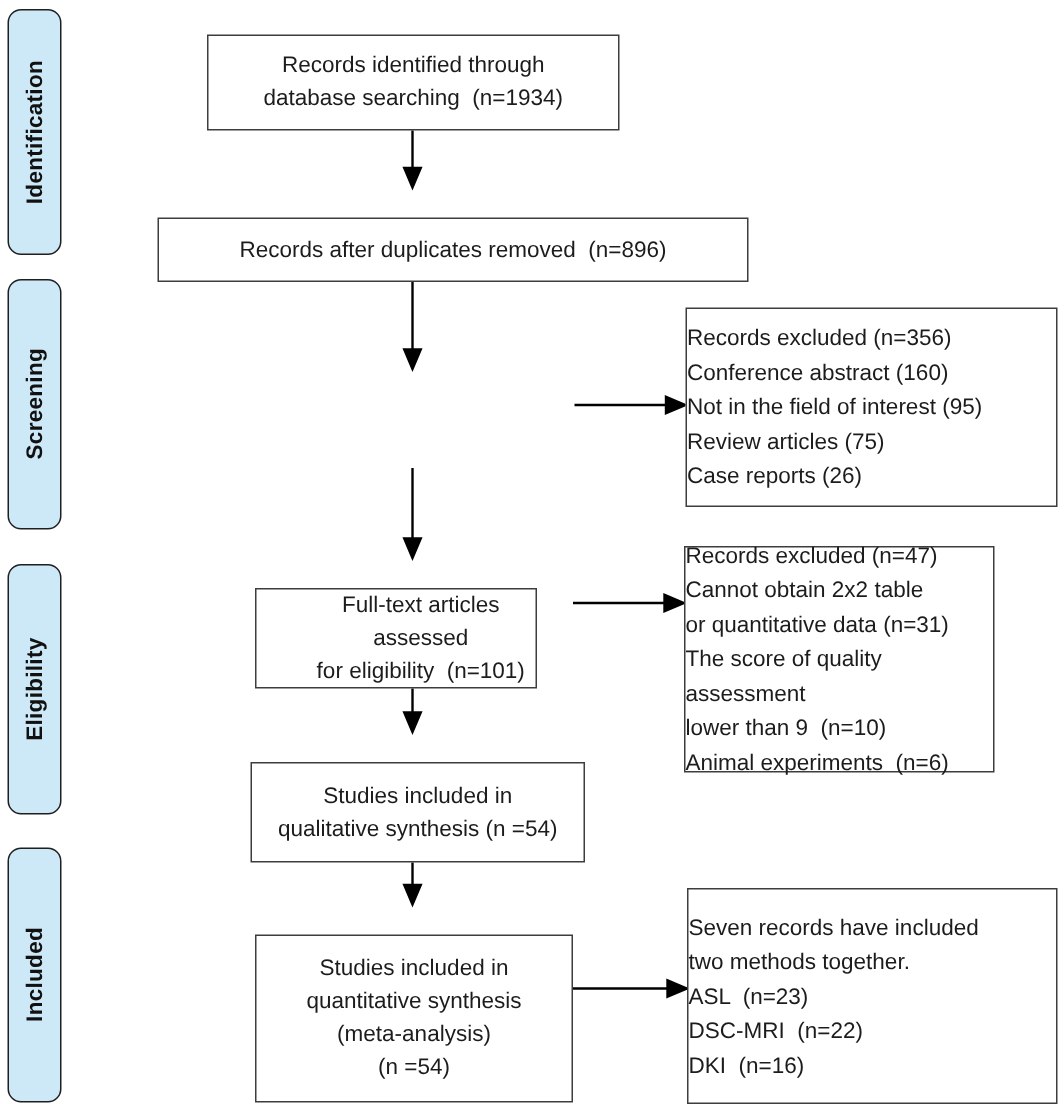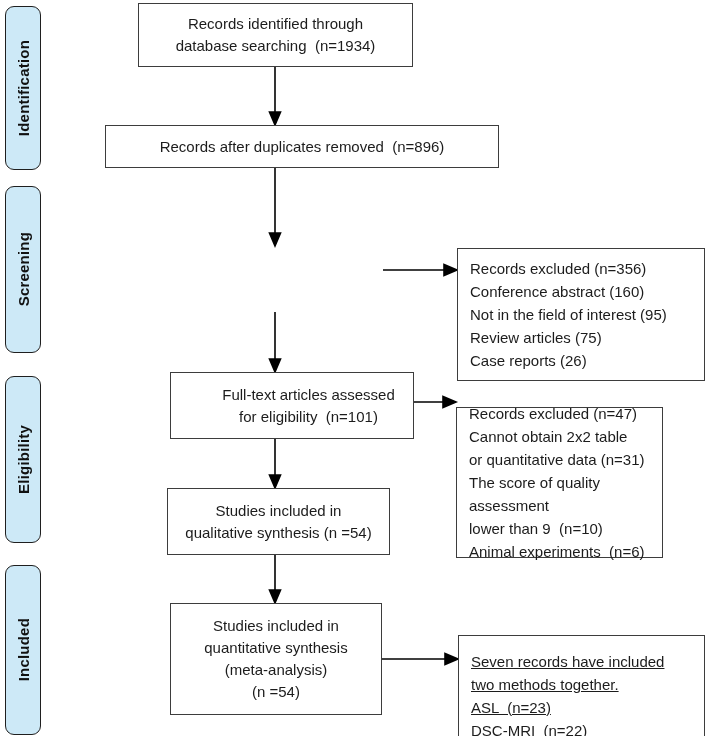--- a/index.html
+++ b/index.html
@@ -52,27 +52,27 @@
     line-height: 22px;
     color: #1c1c1c;
   }
   .box .txt {
     white-space: pre-wrap;
     width: 100%;
   }
   .box.center-text {
     justify-content: flex-start;
     text-align: center;
+    margin-top: 20px;
   }
   .box.left-text {
     justify-content: flex-start;
     text-align: left;
-    padding-left: 12px;
+    padding-left: 0;
     padding-right: 4px;
-    margin-top: 43px;
   }
   .box.left-text .txt { line-height: 23px; }
 </style>
 </head>
 <body>
 
 <div class="canvas">
 
   <svg class="arrows" viewBox="0 0 709 736" xmlns="http://www.w3.org/2000/svg">
     <g stroke="#000000" stroke-width="1.6" fill="#000000">
@@ -113,21 +113,21 @@
   <div class="box center-text" style="left:138px; top:3px; width:275px; height:64px;">
     <span class="txt">Records identified through
 database searching  (n=1934)</span>
   </div>
 
   <div class="box center-text" style="left:105px; top:125px; width:394px; height:43px;">
     <span class="txt">Records after duplicates removed  (n=896)</span>
   </div>
 
 
-  <div class="box center-text" style="left:170px; top:372px; width:244px; height:67px;padding-left:33px;">
+  <div class="box center-text" style="left:170px; top:372px; width:188px; height:67px;padding-left:33px;">
     <span class="txt">Full-text articles assessed
 for eligibility  (n=101)</span>
   </div>
 
   <div class="box center-text" style="left:167px; top:488px; width:223px; height:67px;">
     <span class="txt">Studies included in
 qualitative synthesis (n =54)</span>
   </div>
 
   <div class="box center-text" style="left:170px; top:603px; width:212px; height:112px;">
@@ -147,21 +147,21 @@
 
   <div class="box left-text" style="left:456px; top:364px; width:207px; height:151px;">
     <span class="txt">Records excluded (n=47)
 Cannot obtain 2x2 table
 or quantitative data (n=31)
 The score of quality assessment
 lower than 9  (n=10)
 Animal experiments  (n=6)</span>
   </div>
 
-  <div class="box left-text" style="left:458px; top:592px; width:247px; height:144px;text-decoration:underline;">
+  <div class="box left-text" style="left:458px; top:592px; width:247px; height:144px;">
     <span class="txt">Seven records have included
 two methods together.
 ASL  (n=23)
 DSC-MRI  (n=22)
 DKI  (n=16)</span>
   </div>
 
 </div>
 
 </body></html>

